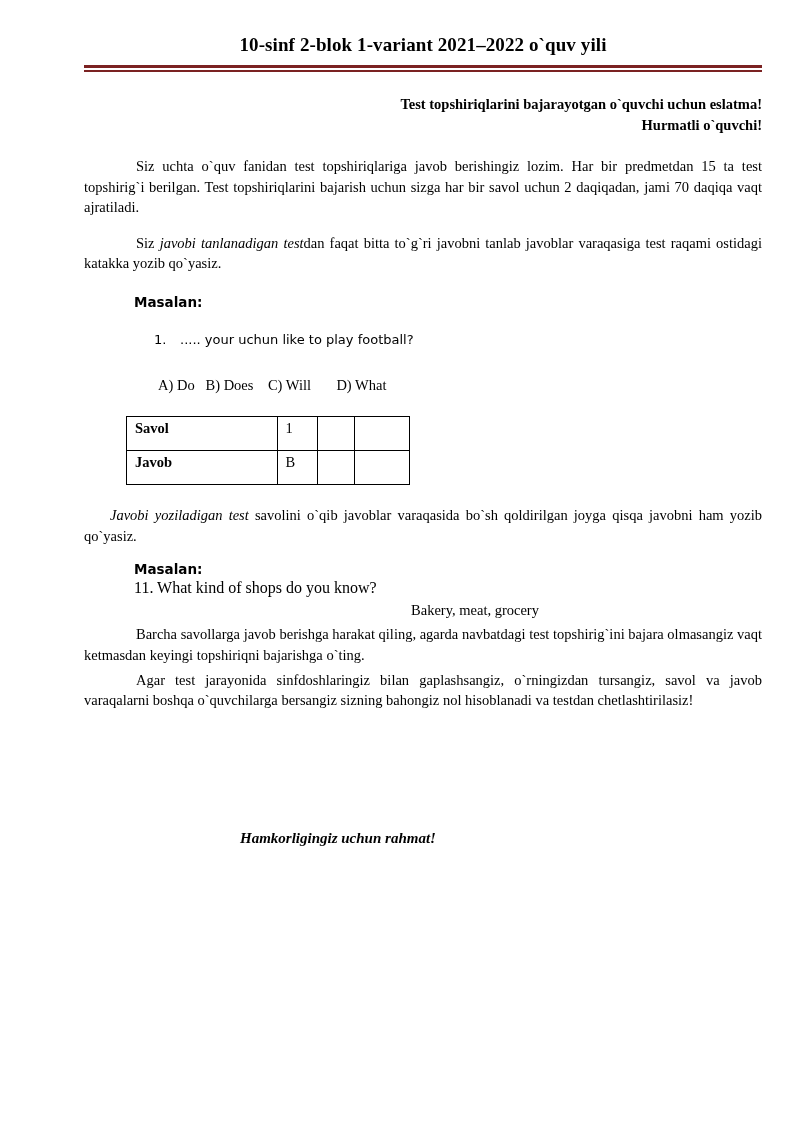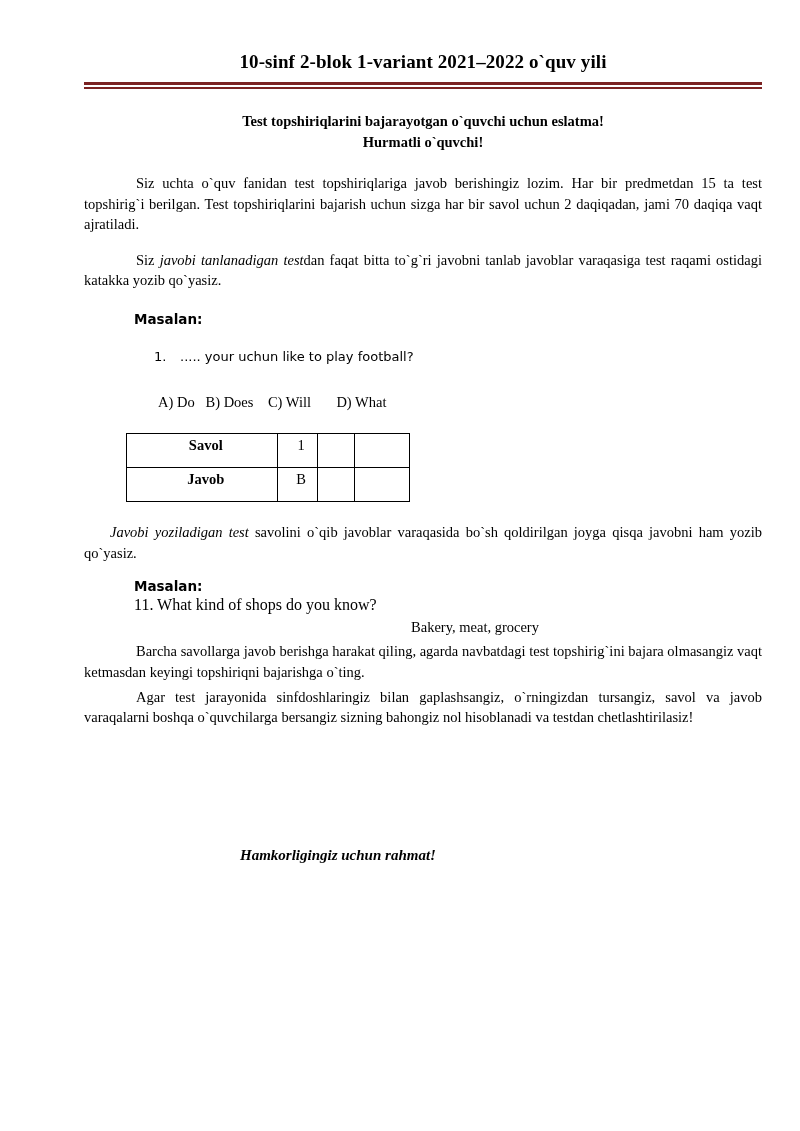--- a/index.html
+++ b/index.html
@@ -32,37 +32,37 @@
   }
 
   
   .doc-title {
     text-align: center;
     font-family: "Liberation Serif", "DejaVu Serif", serif;
     font-weight: bold;
     font-size: 19px;
     letter-spacing: 0.1px;
     margin: 0;
-    padding-top: 51px;
+    padding-top: 34px;
     color: #000000;
   }
 
   .title-rule {
     margin-top: 9px;
     height: 7px;
     border-top: 3px solid #7b2222;
     border-bottom: 2px solid #7b2222;
     background: #ffffff;
     box-sizing: border-box;
   }
 
   
   .subtitle-block {
     margin-top: 22px;
-    text-align: center;
+    text-align: right;
   }
   .subtitle {
     font-family: "Liberation Serif", "DejaVu Serif", serif;
     font-weight: bold;
     font-size: 14.5px;
     line-height: 1.45;
   }
 
   
   .para {
@@ -125,21 +125,20 @@
   
   .answer-table-wrap {
     margin-top: 22px;
     margin-left: 42px;
   }
   table.answer-table {
     border-collapse: collapse;
     table-layout: fixed;
     width: 284px;
     border: 1.5px solid #000000;
-    text-align: center;
   }
   table.answer-table td {
     border: 1px solid #000000;
     height: 34px;
     vertical-align: top;
     padding: 3px 0 0 8px;
     font-family: "Liberation Serif", "DejaVu Serif", serif;
     font-size: 14.5px;
     box-sizing: border-box;
   }

